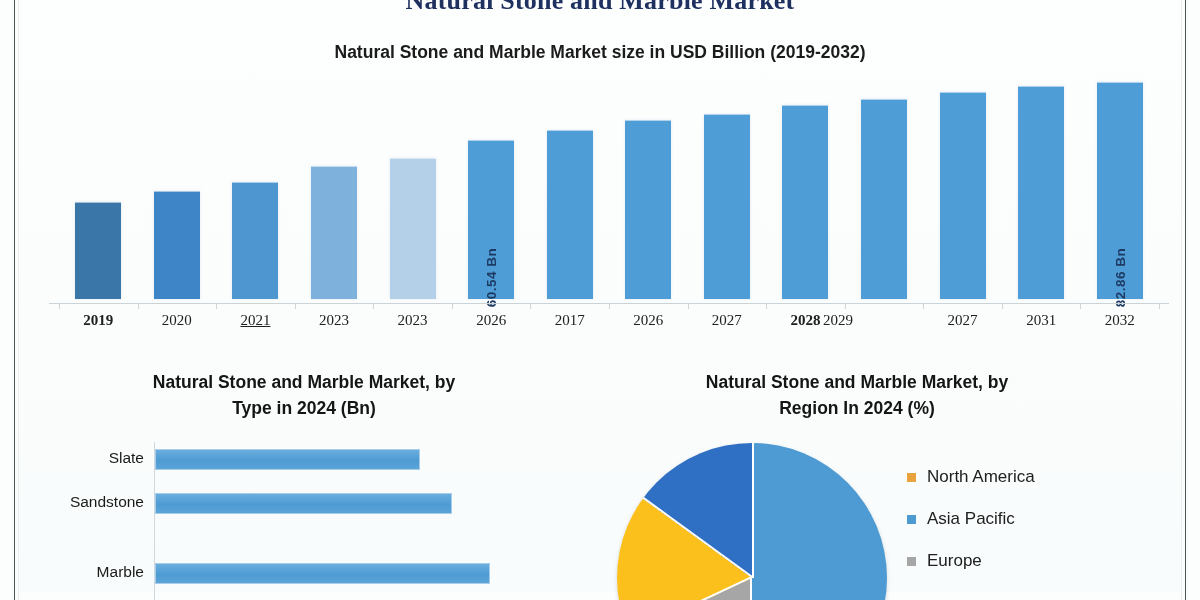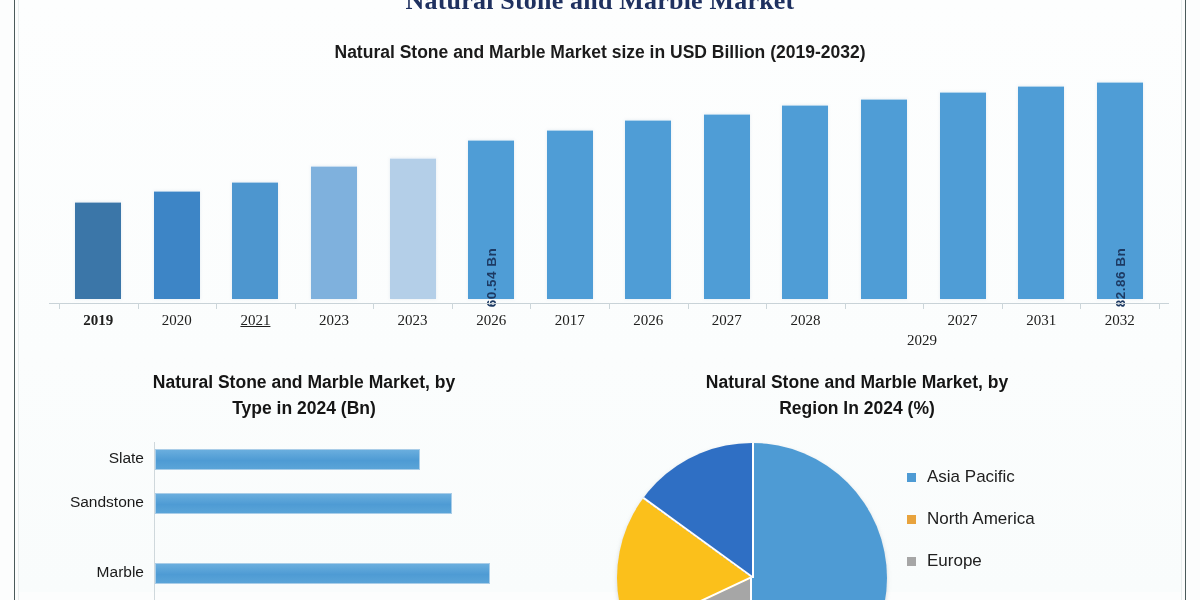--- a/index.html
+++ b/index.html
@@ -335,22 +335,22 @@
       <div id="main-xlabels">
           <div class="xlabel" style="left: 44.2857px; font-weight: bold;">2019</div>
           <div class="xlabel" style="left: 122.857px;">2020</div>
           <div class="xlabel" style="left: 201.429px; text-decoration: underline;">2021</div>
           <div class="xlabel" style="left: 280px;">2023</div>
           <div class="xlabel" style="left: 358.571px;">2023</div>
           <div class="xlabel" style="left: 437.143px;">2026</div>
           <div class="xlabel" style="left: 515.714px;">2017</div>
           <div class="xlabel" style="left: 594.286px;">2026</div>
           <div class="xlabel" style="left: 672.857px;">2027</div>
-          <div class="xlabel" style="left: 751.429px;">2028</div>
-          <div class="xlabel" style="left: 868px; margin-top: 20px;">2029</div>
+          <div class="xlabel" style="left: 751.429px; font-weight: bold;">2028</div>
+          <div class="xlabel" style="left: 784px;">2029</div>
           <div class="xlabel" style="left: 908.571px;">2027</div>
           <div class="xlabel" style="left: 987.143px;">2031</div>
           <div class="xlabel" style="left: 1065.71px;">2032</div>
         </div>
     </div>
 
     <div class="chart-type">
       <div class="chart-type-title">
         <div>Natural Stone and Marble Market, by</div>
         <div>Type in 2024 (Bn)</div>
@@ -378,26 +378,26 @@
         <div>Region In 2024 (%)</div>
       </div>
       <div class="pie" id="pie" style="background: conic-gradient(rgb(78, 155, 212) 0deg, rgb(78, 155, 212) 180deg, rgb(166, 166, 166) 180deg, rgb(166, 166, 166) 244.8deg, rgb(251, 192, 27) 244.8deg, rgb(251, 192, 27) 306deg, rgb(47, 111, 196) 306deg, rgb(47, 111, 196) 360deg);">
           <div class="pie-sep" style="left: 50%; top: 50%; width: 135px; height: 2px; transform: rotate(-90deg);"></div>
           <div class="pie-sep" style="left: 50%; top: 50%; width: 135px; height: 2px; transform: rotate(90deg);"></div>
           <div class="pie-sep" style="left: 50%; top: 50%; width: 135px; height: 2px; transform: rotate(154.8deg);"></div>
           <div class="pie-sep" style="left: 50%; top: 50%; width: 135px; height: 2px; transform: rotate(216deg);"></div>
         </div>
       <div class="legend" id="legend">
           <div class="legend-item">
+            <span class="legend-swatch" style="background: rgb(232, 163, 61);"></span>
+            <span class="legend-label">North America</span>
+          </div>
+          <div class="legend-item">
             <span class="legend-swatch" style="background: rgb(78, 155, 212);"></span>
             <span class="legend-label">Asia Pacific</span>
-          </div>
-          <div class="legend-item">
-            <span class="legend-swatch" style="background: rgb(232, 163, 61);"></span>
-            <span class="legend-label">North America</span>
           </div>
           <div class="legend-item">
             <span class="legend-swatch" style="background: rgb(166, 166, 166);"></span>
             <span class="legend-label">Europe</span>
           </div>
         </div>
     </div>
 
   </div>
 </div>

